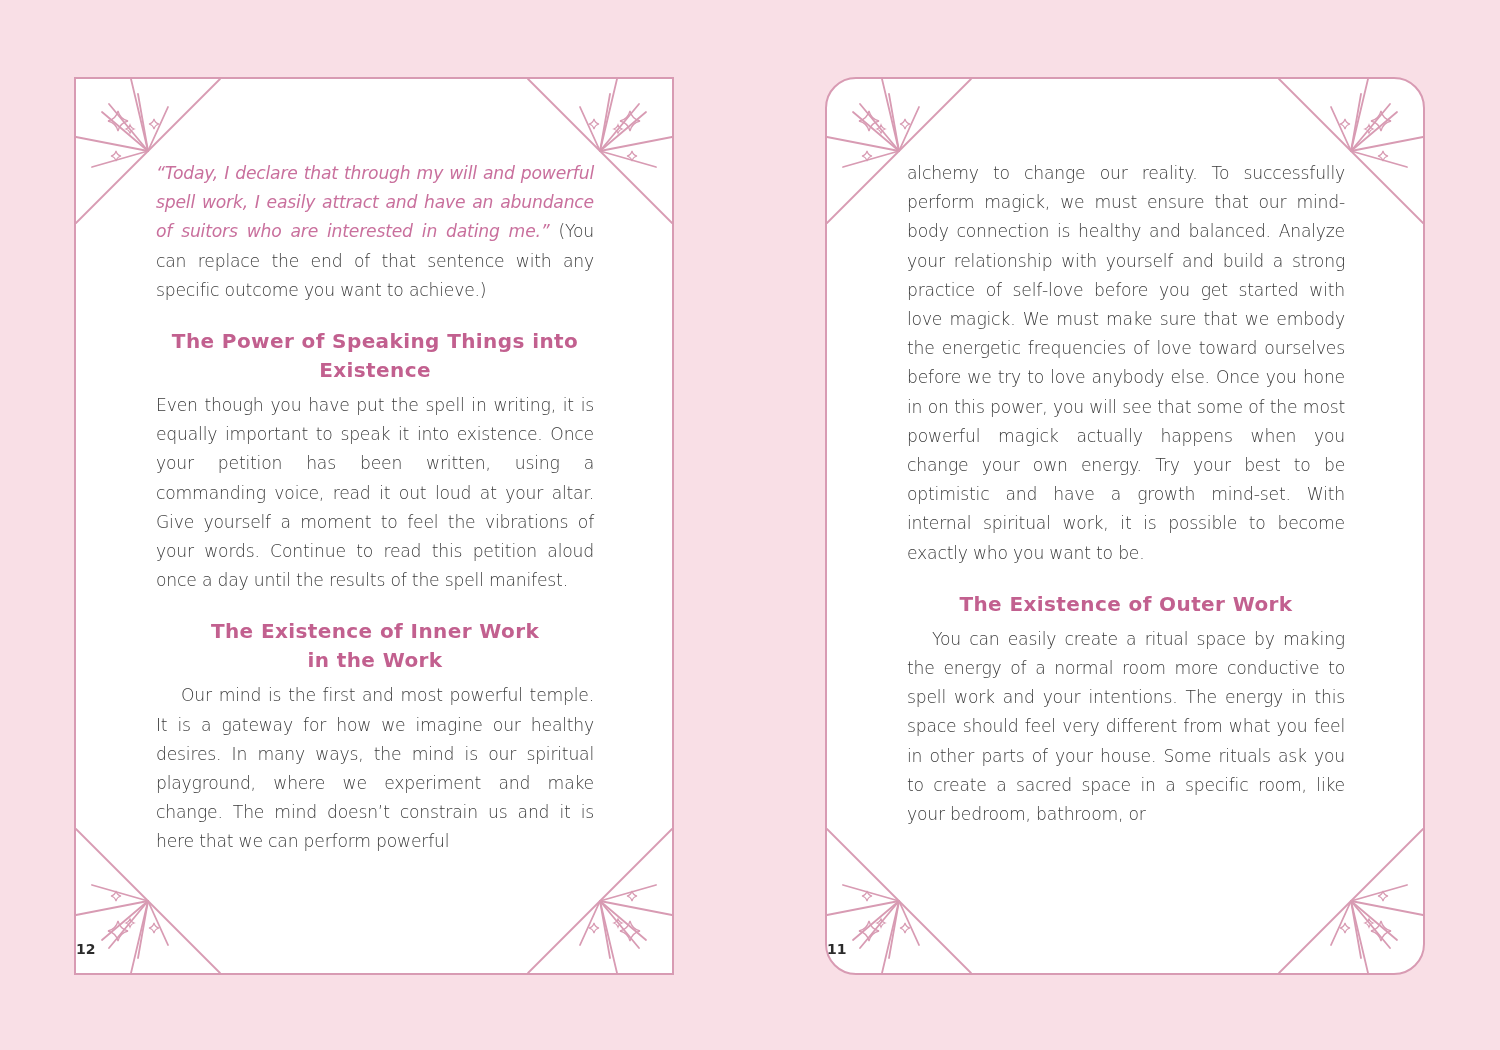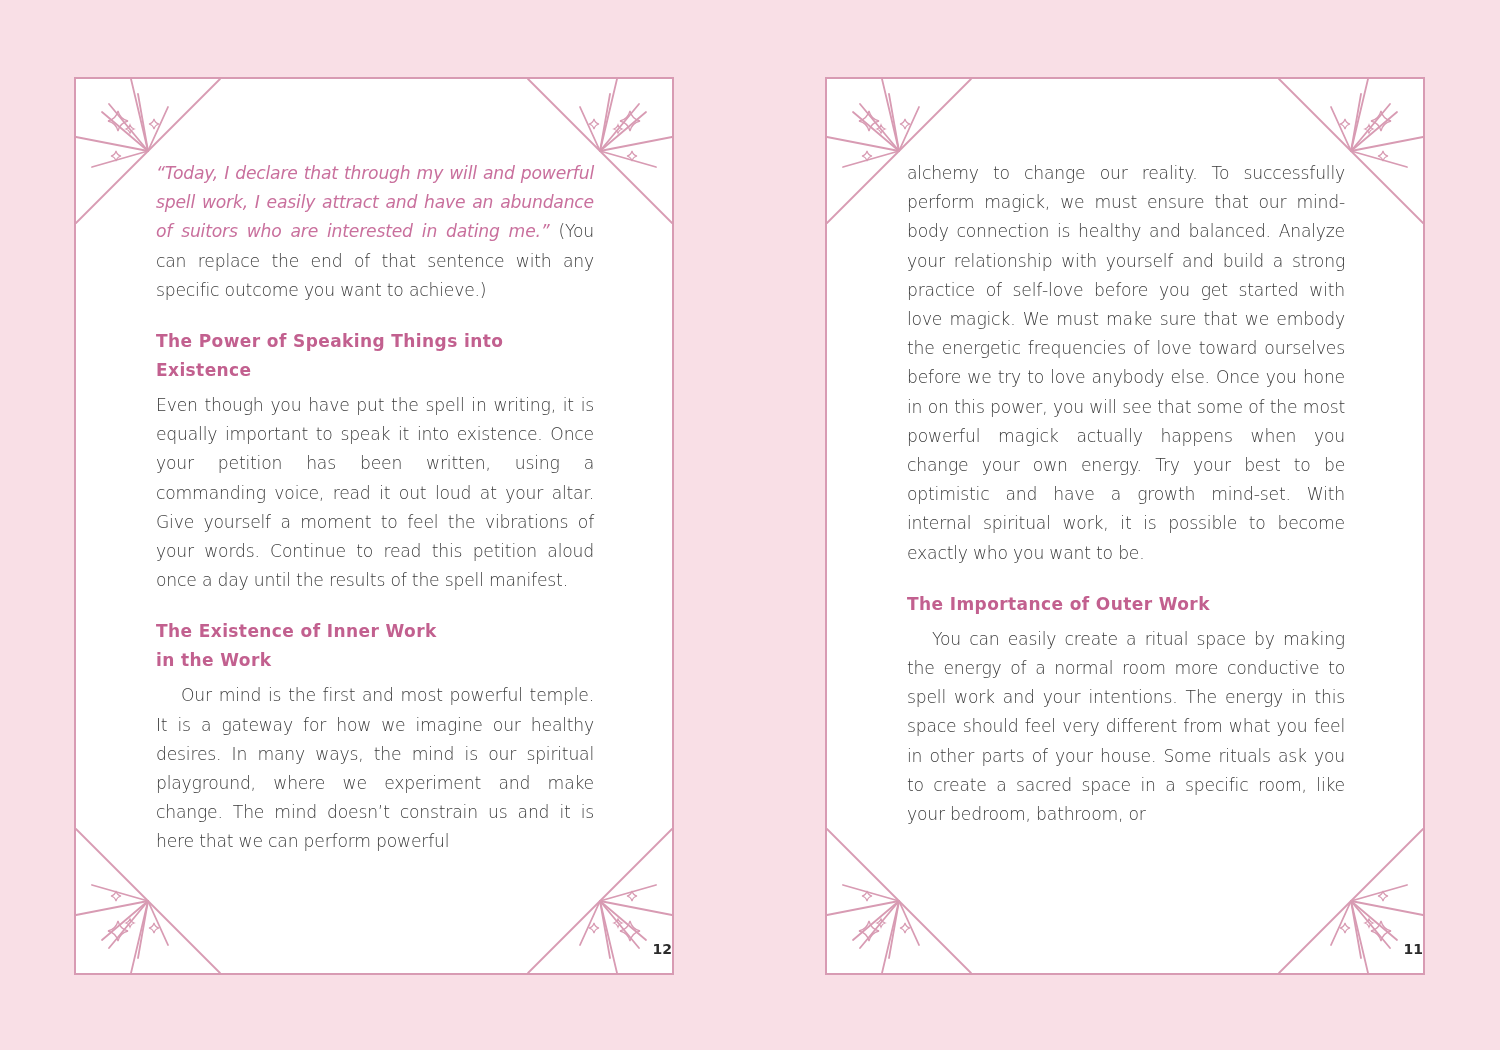--- a/index.html
+++ b/index.html
@@ -5,36 +5,36 @@
   html, body { margin:0; padding:0; }
   body {
     width:1500px; height:1050px; background:#f9dfe6; position:relative; overflow:hidden;
     font-family: "DejaVu Sans", sans-serif;
   }
   .page {
     position:absolute; top:77px; width:600px; height:898px;
     background:#ffffff; border:2px solid #d89bb3; box-sizing:border-box;
   }
   #page-left { left:74px; }
-  #page-right { left:825px; }
+  #page-right { left:825px;border-radius:31px; }
   .deco { position:absolute; left:-2px; top:-2px; width:600px; height:898px; pointer-events:none; }
   .content {
     position:absolute; left:80px; top:80px; width:438px;
     color:#3a3a3a; font-size:17.2px; line-height:29.2px; letter-spacing:-0.2px;
     font-weight:300;
   }
   .content p { margin:0; text-align:justify; text-align-last:left; }
   .indent { text-indent:25px; }
   .quote { color:#c9709d; font-style:italic; }
   .heading {
-    color:#c2608f; font-weight:bold; text-align:left; font-size:17px;
+    color:#c2608f; font-weight:bold; text-align:center; font-size:20px;
     line-height:29px; letter-spacing:0.4px; margin:0;
   }
   .pagenum {
-    position:absolute; bottom:16px; left:0; width:100%; text-align:right;
+    position:absolute; bottom:16px; left:0; width:100%; text-align:left;
     font-size:14px; font-weight:bold; color:#2b2b2b;
   }
 </style>
 </head>
 <body>
 
 <svg width="0" height="0" style="position:absolute">
   <defs>
 
     <g id="corner" stroke="#d89bb3" stroke-width="1.8" fill="none" stroke-linecap="round">
@@ -88,19 +88,19 @@
     <use href="#corner" transform="translate(2,2)"></use>
     <use href="#corner" transform="translate(598,2) scale(-1,1)"></use>
     <use href="#corner" transform="translate(2,896) scale(1,-1)"></use>
     <use href="#corner" transform="translate(598,896) scale(-1,-1)"></use>
   </svg>
 
   <div class="content">
     <p>alchemy to change our reality. To successfully perform magick, we must ensure that our mind-body connection is healthy and balanced. Analyze your relationship with yourself and build a strong practice of self-love before you get started with love magick. We must make sure that we embody the energetic frequencies of love toward ourselves before we try to love anybody else. Once you hone in on this power, you will see that some of the most powerful magick actually happens when you change your own energy. Try your best to be optimistic and have a growth mind-set. With internal spiritual work, it is pos­sible to become exactly who you want to be.</p>
 
     <div style="height:22px"></div>
-    <h3 class="heading">The Importance of Outer Work</h3>
+    <h3 class="heading">The Existence of Outer Work</h3>
     <div style="height:6px"></div>
     <p class="indent">You can easily create a ritual space by making the energy of a normal room more conductive to spell work and your intentions. The energy in this space should feel very different from what you feel in other parts of your house. Some rituals ask you to create a sacred space in a specific room, like your bedroom, bathroom, or</p>
   </div>
 
   <div class="pagenum">11</div>
 </div>
 
 </body></html>

